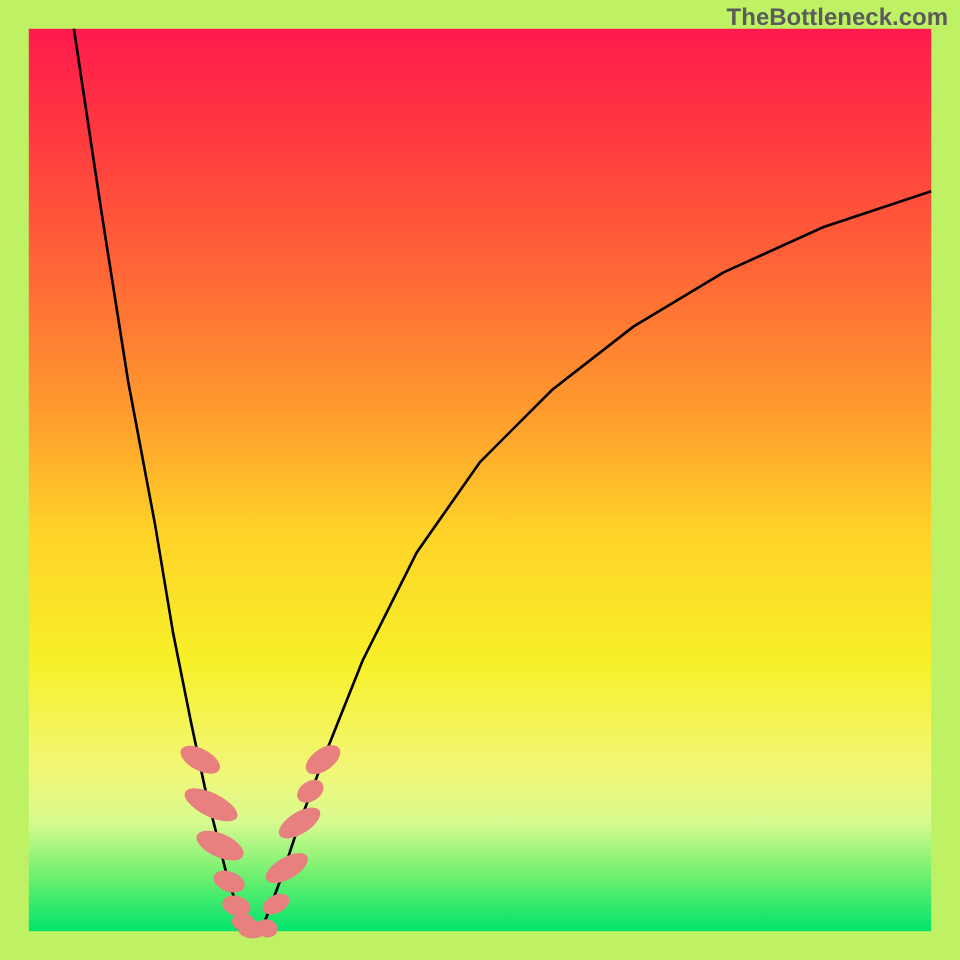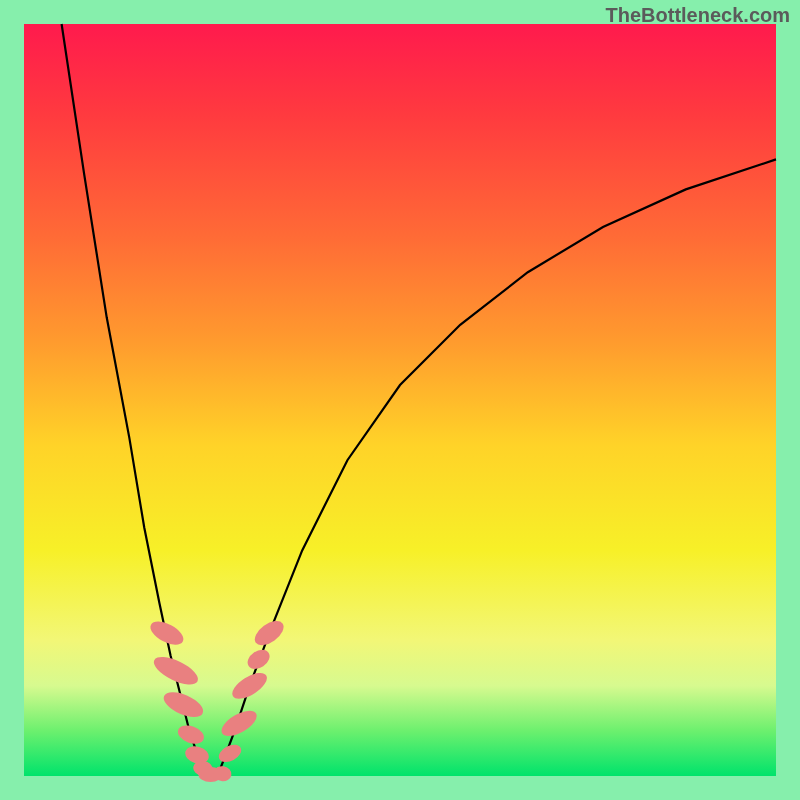--- a/index.html
+++ b/index.html
@@ -1,16 +1,16 @@
 <!DOCTYPE html>
 <html><head>
 <meta charset="utf-8">
 <style>
 html,body{margin:0;padding:0;width:800px;height:800px;background:#000;overflow:hidden}
-.frame{position:absolute;left:0;top:0;width:800px;height:800px;background:#86efac}
+.frame{position:absolute;left:0;top:0;width:800px;height:800px;background:#bef264}
 .plot{position:absolute;left:24px;top:24px;width:752px;height:752px;background:linear-gradient(to bottom,
   #ff1a4d 0%,
   #ff3a3f 12%,
   #ff6a36 28%,
   #ff9a2e 42%,
   #ffd328 56%,
   #f7f028 70%,
   #f2f777 82%,
   #d7fa8f 88%,
   #6cf06e 94%,

